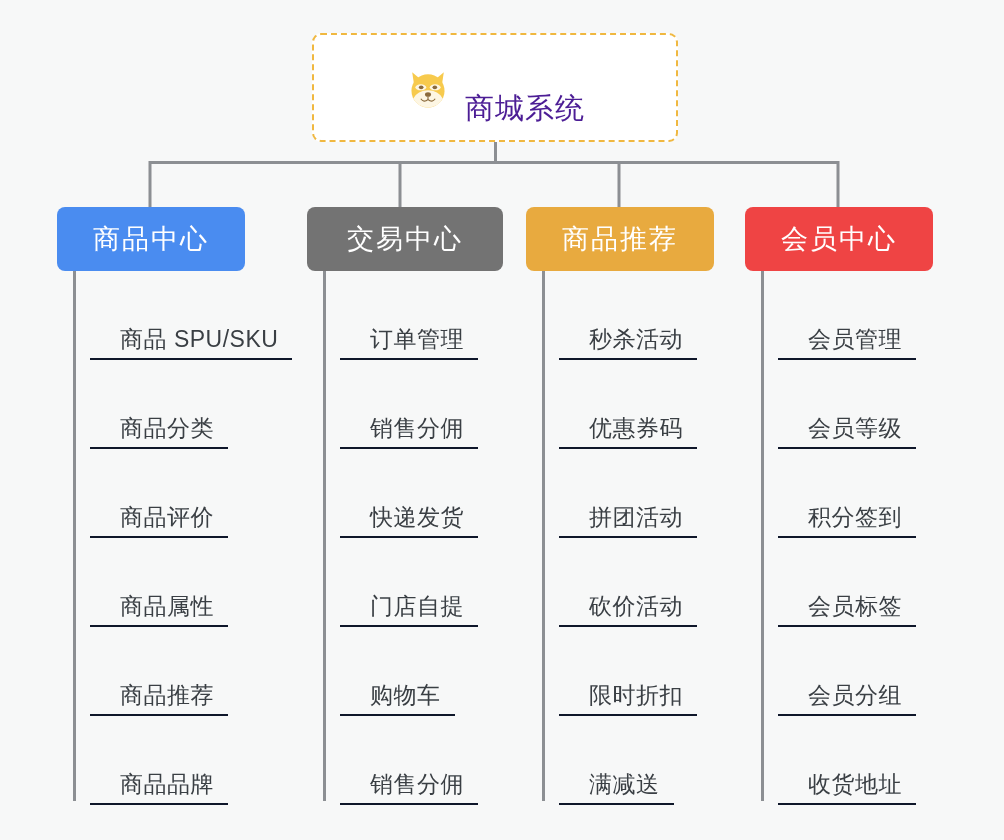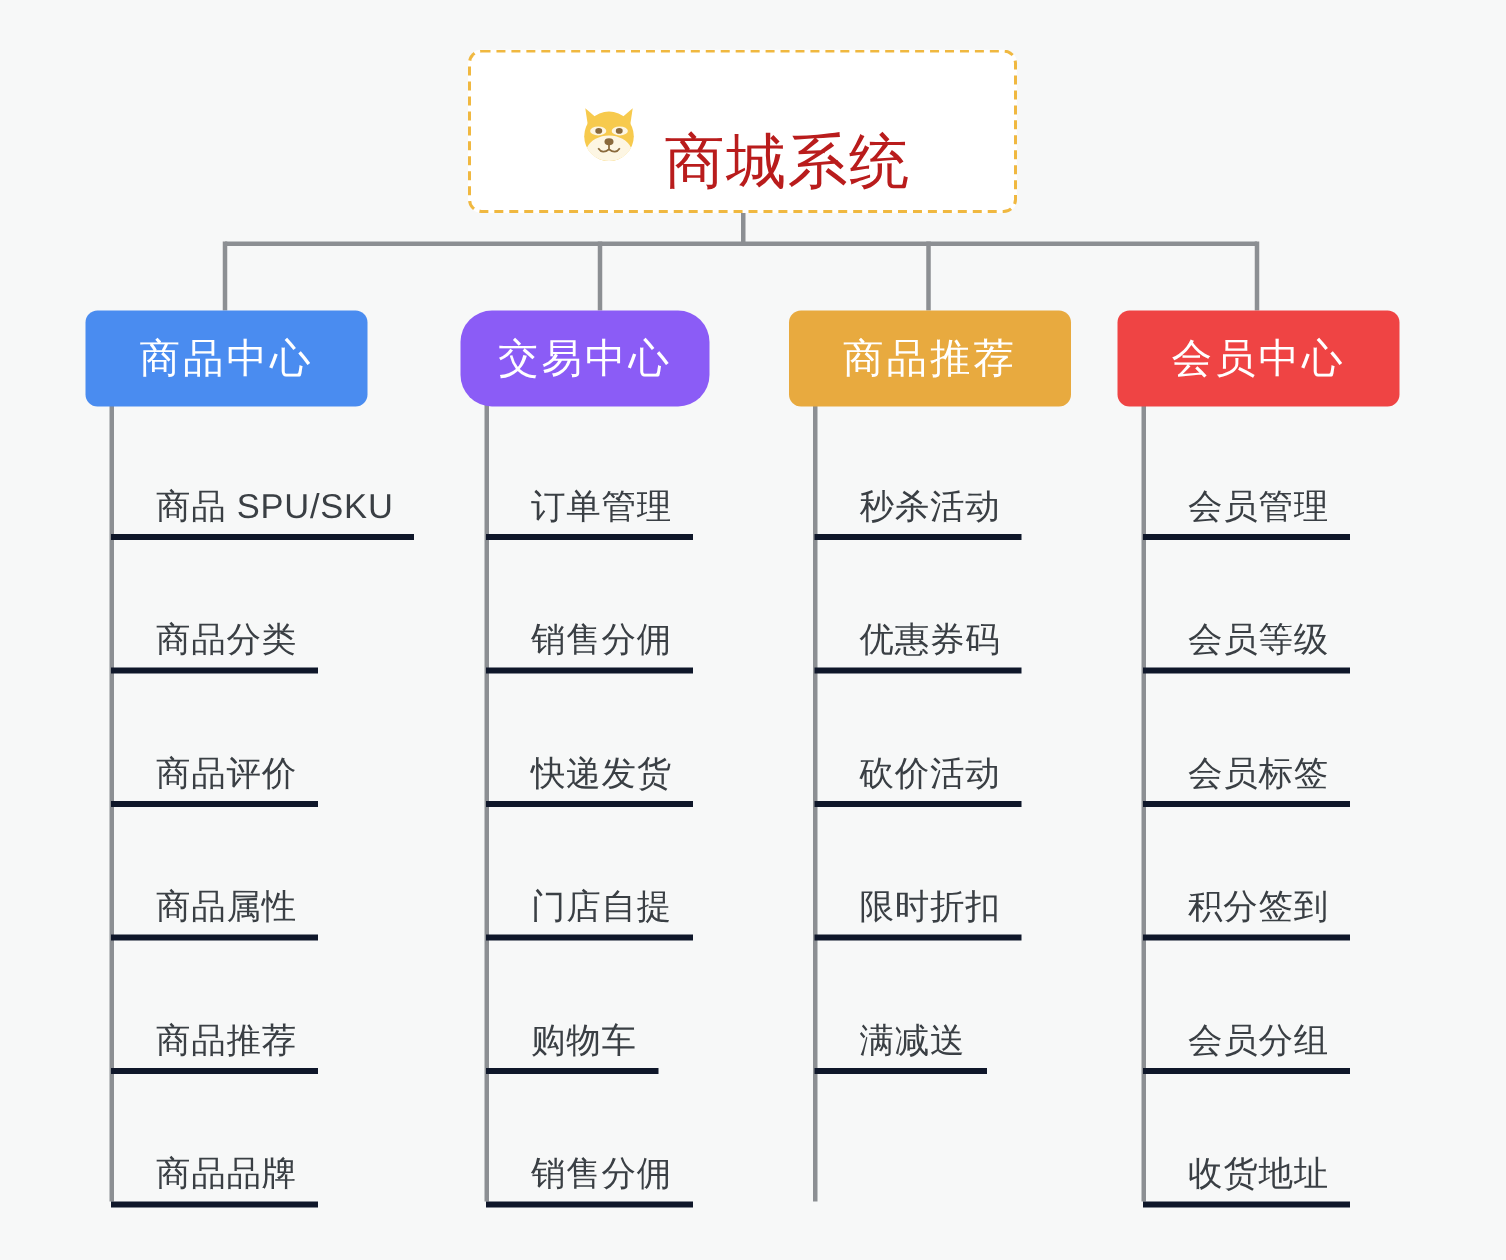--- a/index.html
+++ b/index.html
@@ -40,23 +40,23 @@
     justify-content: center;
     gap: 14px;
   }
   .root-icon {
     width: 46px;
     height: 46px;
     flex: 0 0 auto;
     display: block;
   }
   .root-title {
-    font-size: 40px;
+    font-size: 29px;
     line-height: 1;
-    color: #b91c1c;
+    color: #4c1d95;
     letter-spacing: 1px;
     white-space: nowrap;
     font-weight: 400;
     margin-top: 41px;
   }
 
   
   .connectors {
     position: absolute;
     left: 0;
@@ -104,22 +104,23 @@
     justify-content: flex-start;
     box-sizing: border-box;
   }
   .leaf-label {
     display: inline-block;
     font-size: 23px;
     line-height: 1.18;
     color: #3a3f44;
     white-space: nowrap;
     padding: 0 14px 5px 30px;
-    border-bottom: 4px solid #0f172a;
+    border-bottom: 2px solid #0f172a;
     letter-spacing: 0.5px;
+    margin-left: 16px;
   }
 </style>
 </head>
 <body>
 
 <div id="mindmap">
 
   <svg class="connectors" viewBox="0 0 1004 840" width="1004" height="840" aria-hidden="true">
     <g stroke="#8c8f93" stroke-width="3" fill="none" stroke-linecap="butt">
 
@@ -177,21 +178,21 @@
       <li class="leaf-item">
           <span class="leaf-label">商品推荐</span>
         </li>
       <li class="leaf-item">
           <span class="leaf-label">商品品牌</span>
         </li>
     </ul>
   </div>
 
   <div class="column" id="col-1" style="left:307px;">
-    <div class="cat-box" style="width:166px;background:#8b5cf6;border-radius:21px;">
+    <div class="cat-box" style="width:196px;background:#737373;">
       <span>交易中心</span>
     </div>
     <ul class="leaf-list">
       <li class="leaf-item">
           <span class="leaf-label">订单管理</span>
         </li>
       <li class="leaf-item">
           <span class="leaf-label">销售分佣</span>
         </li>
       <li class="leaf-item">
@@ -214,20 +215,23 @@
       <span>商品推荐</span>
     </div>
     <ul class="leaf-list">
       <li class="leaf-item">
           <span class="leaf-label">秒杀活动</span>
         </li>
       <li class="leaf-item">
           <span class="leaf-label">优惠券码</span>
         </li>
       <li class="leaf-item">
+          <span class="leaf-label">拼团活动</span>
+        </li>
+      <li class="leaf-item">
           <span class="leaf-label">砍价活动</span>
         </li>
       <li class="leaf-item">
           <span class="leaf-label">限时折扣</span>
         </li>
       <li class="leaf-item">
           <span class="leaf-label">满减送</span>
         </li>
     </ul>
   </div>
@@ -237,26 +241,26 @@
       <span>会员中心</span>
     </div>
     <ul class="leaf-list">
       <li class="leaf-item">
           <span class="leaf-label">会员管理</span>
         </li>
       <li class="leaf-item">
           <span class="leaf-label">会员等级</span>
         </li>
       <li class="leaf-item">
+          <span class="leaf-label">积分签到</span>
+        </li>
+      <li class="leaf-item">
           <span class="leaf-label">会员标签</span>
         </li>
       <li class="leaf-item">
-          <span class="leaf-label">积分签到</span>
-        </li>
-      <li class="leaf-item">
           <span class="leaf-label">会员分组</span>
         </li>
       <li class="leaf-item">
           <span class="leaf-label">收货地址</span>
         </li>
     </ul>
   </div>
 
 </div>
 

